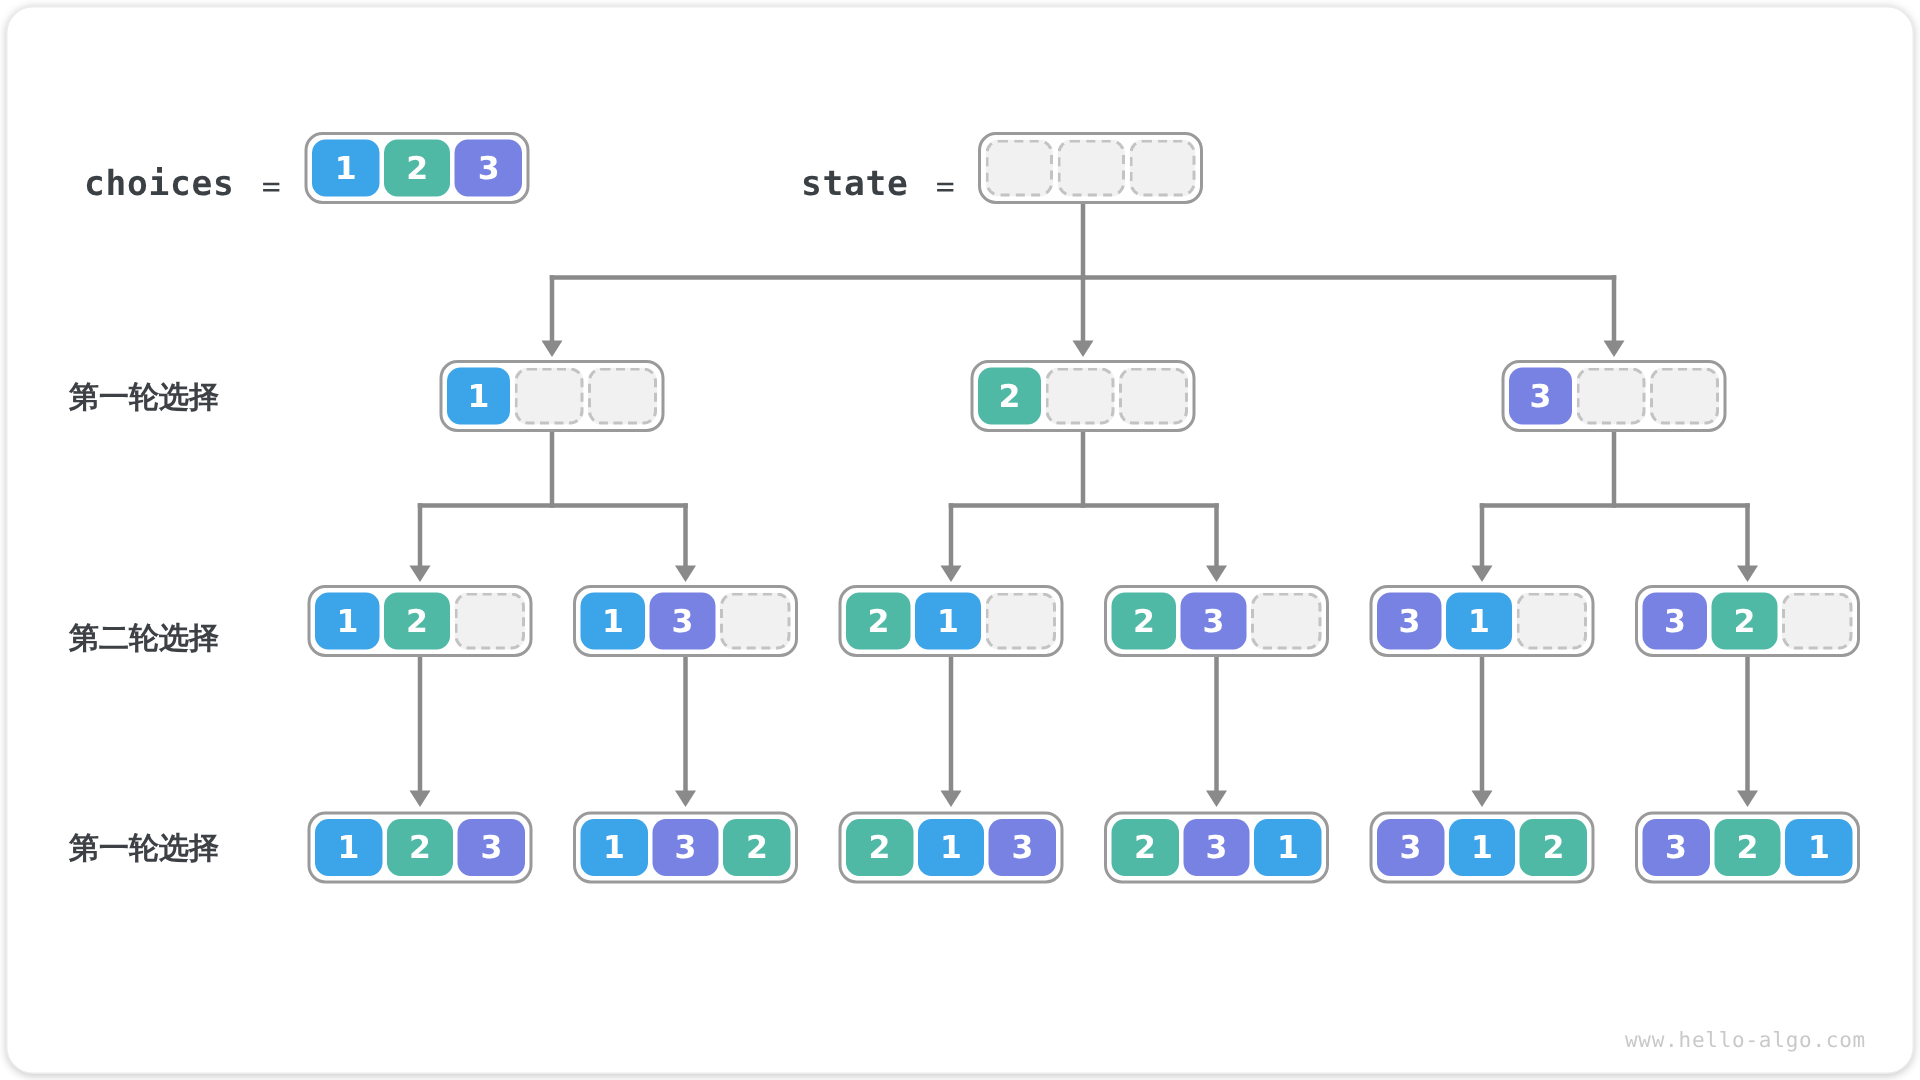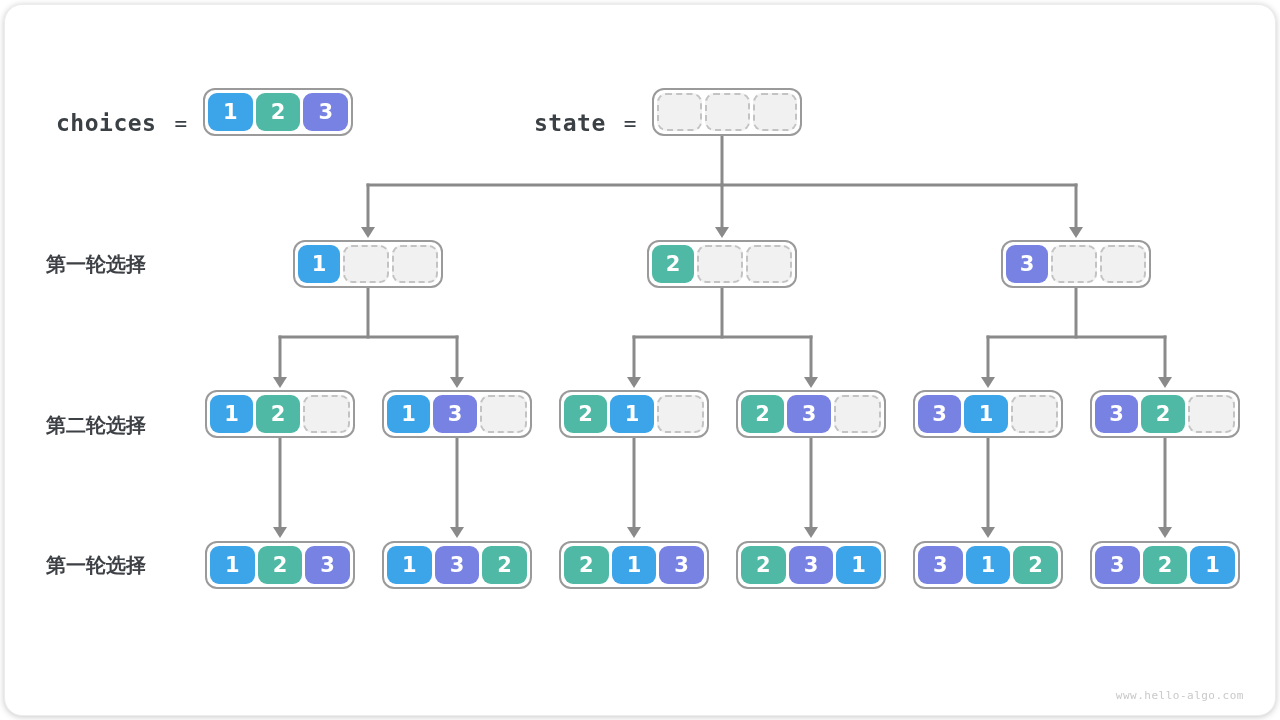--- a/index.html
+++ b/index.html
@@ -82,21 +82,21 @@
     font-size: 20px;
     font-weight: 600;
     line-height: 28px;
     color: #3d4045;
     white-space: nowrap;
   }
   .watermark {
     position: absolute;
     right: 36px; bottom: 18px;
     font-family: "DejaVu Sans Mono", "Liberation Mono", monospace;
-    font-size: 11px;
+    font-size: 14px;
     color: var(--watermark-text);
     letter-spacing: 0.5px;
   }
 </style>
 </head>
 <body>
 
 <div class="stage">
 
   <div class="card"></div>

